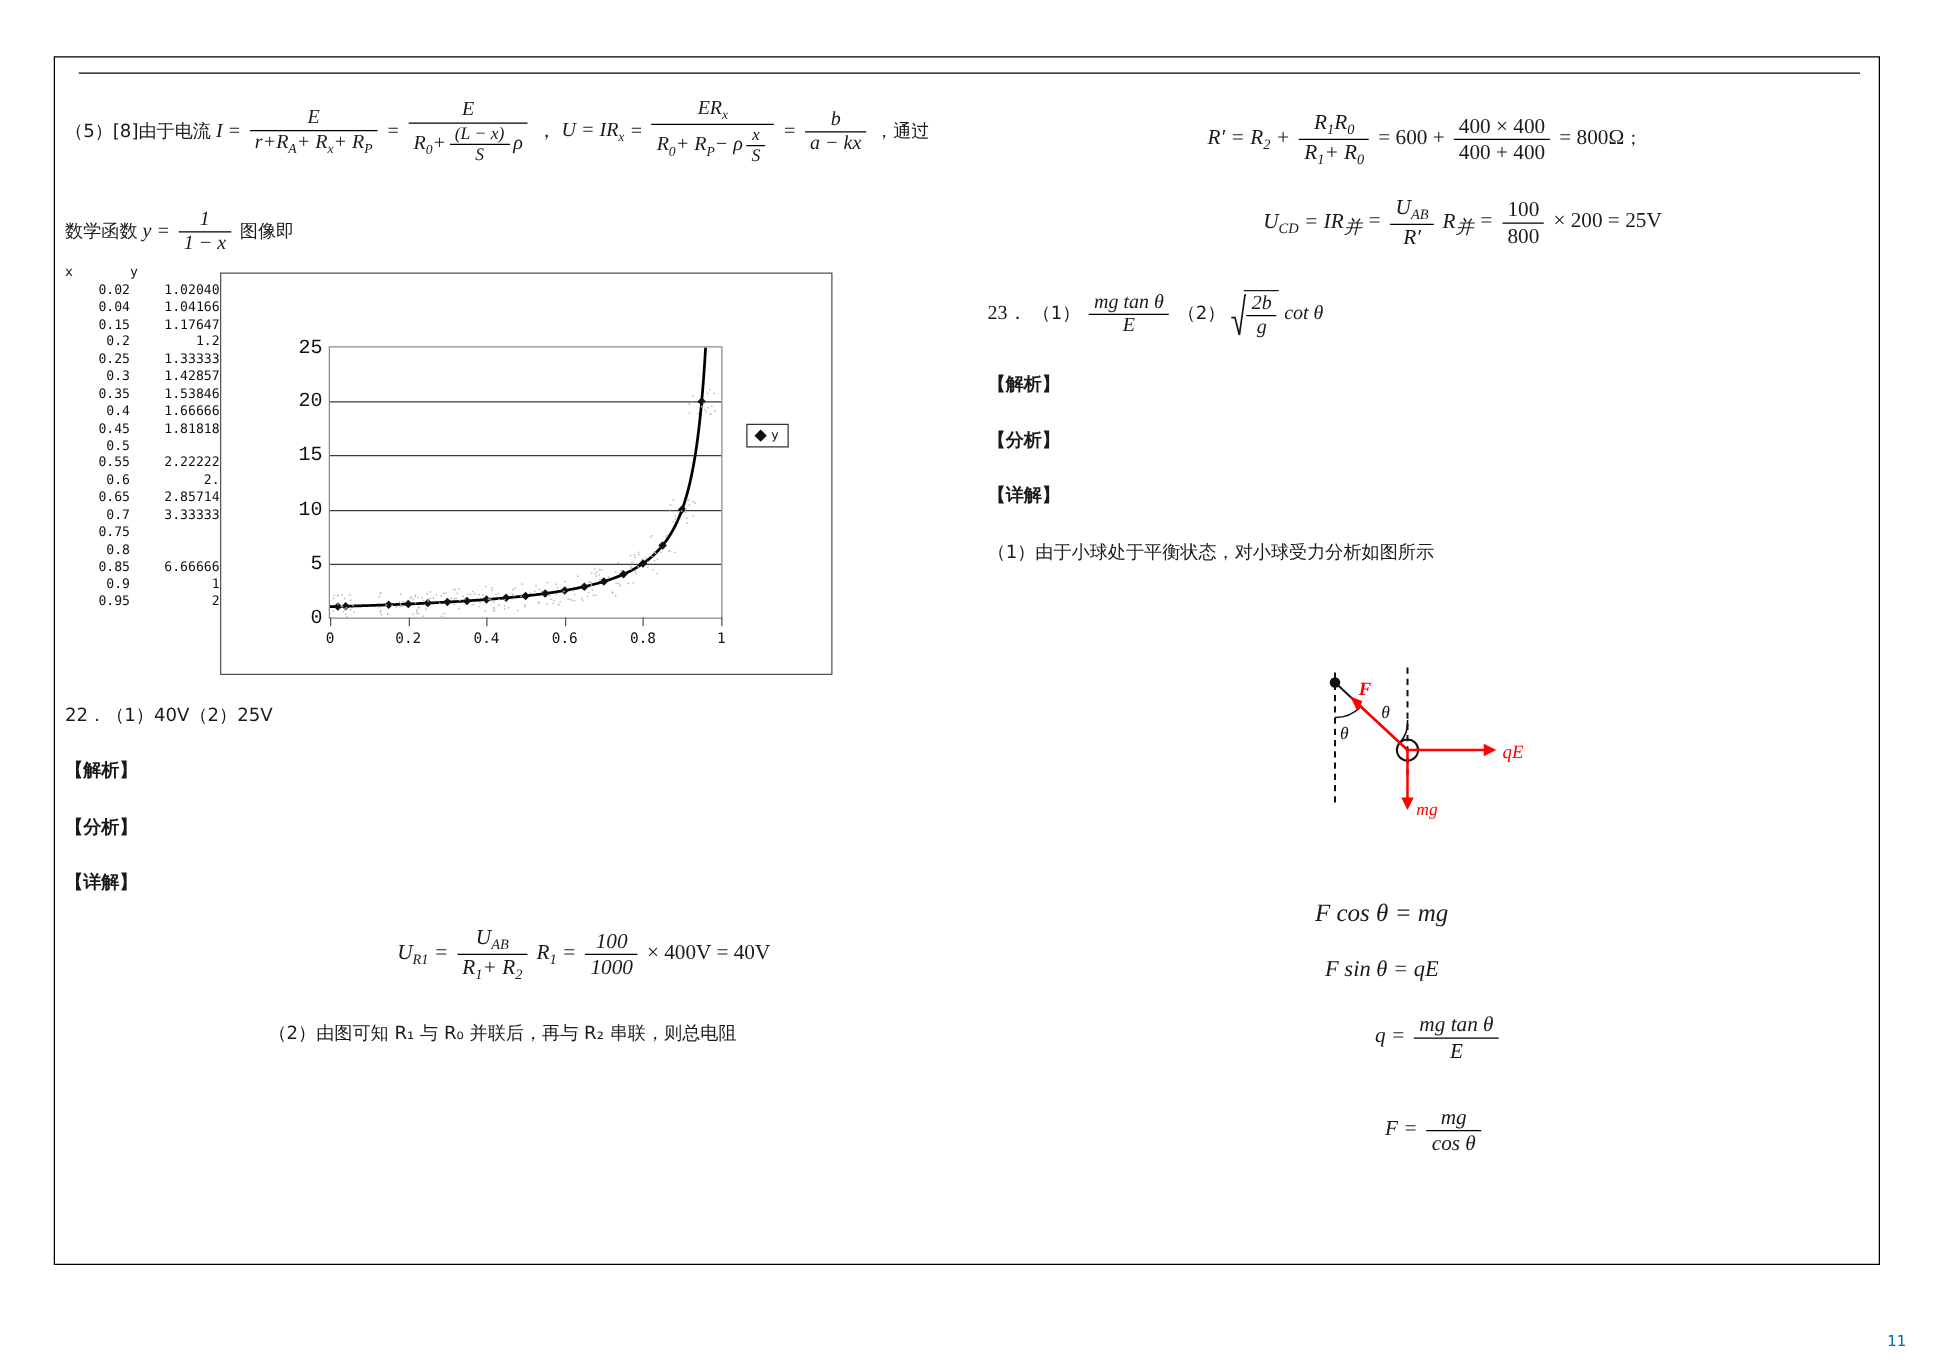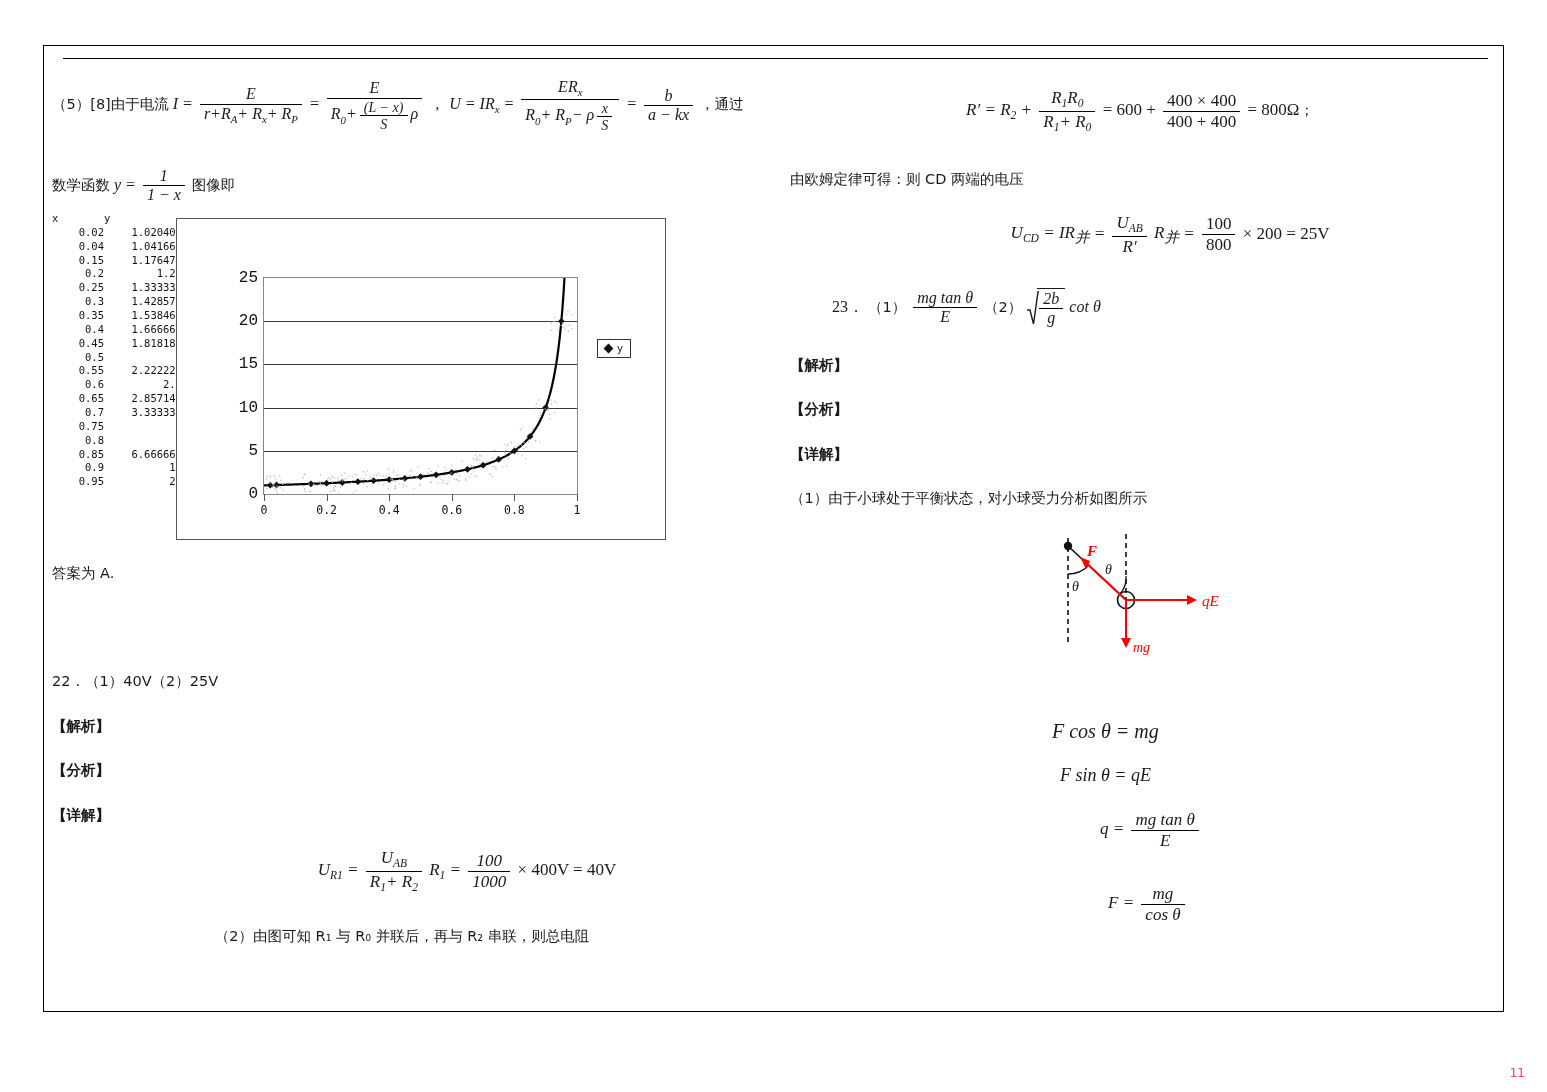--- a/index.html
+++ b/index.html
@@ -47,21 +47,21 @@
   .xlab{position:absolute;top:calc(100% + 9px);transform:translateX(-50%);
         font-family:"DejaVu Sans Mono","Liberation Mono",monospace;font-size:11.5px;color:#111;}
   #legend{position:absolute;left:420px;top:120px;border:1.2px solid #333;
         padding:3px 7px;background:#fff;font-family:"DejaVu Sans","Liberation Sans",sans-serif;
         font-size:10px;display:flex;align-items:center;gap:5px;color:#111;}
   .legend-marker{width:7px;height:7px;background:#111;transform:rotate(45deg);display:inline-block;}
   
   #force-diagram{position:absolute;left:1030px;top:528px;width:220px;height:130px;}
   
   #page-number{position:absolute;right:22px;bottom:12px;
-        font-family:"DejaVu Sans","Liberation Sans",sans-serif;font-size:12px;color:#ef4444;text-align:center;}
+        font-family:"DejaVu Sans","Liberation Sans",sans-serif;font-size:12px;color:#0369a1;text-align:center;}
 </style>
 </head>
 <body>
 
 <div class="page"></div>
 <div class="header-rule"></div>
 
 <div class="col-left">
 
   <div class="para eq" style="font-size:16px;">
@@ -501,21 +501,20 @@
       </svg>
     </div>
     <div id="legend">
       <span class="legend-marker"></span>
       <span>y</span>
     </div>
   </div>
 </div>
 
 <div class="col-left" style="top:562px;">
-  <div class="para cn" style="margin-bottom:86px;">答案为 A.</div>
   <div class="para cn">22．（1）40V（2）25V</div>
   <div class="para bracket">【解析】</div>
   <div class="para bracket">【分析】</div>
   <div class="para bracket">【详解】</div>
 
   <div class="mathline eq ctr" style="margin-left:130px;">
     <span><span>U</span><sub>R1</sub></span>
     <span>=</span>
     <span class="frac">
       <span class="num"><span>U</span><sub>AB</sub></span>
@@ -543,40 +542,39 @@
       <span class="den"><span>R</span><sub>1</sub><span>+ R</span><sub>0</sub></span>
     </span>
     <span class="up">= 600 +</span>
     <span class="frac up">
       <span class="num">400 × 400</span>
       <span class="den">400 + 400</span>
     </span>
     <span class="up">= 800Ω</span><span class="cn up">；</span>
   </div>
 
-  <div class="para cn" style="margin-top:34px;">由欧姆定律可得：则 CD 两端的电压</div>
 
   <div class="mathline eq ctr" style="margin-left:60px;">
     <span><span>U</span><sub>CD</sub></span>
     <span><span>= IR</span><sub class="cn">并</sub></span>
     <span>=</span>
     <span class="frac">
       <span class="num"><span>U</span><sub>AB</sub></span>
       <span class="den">R′</span>
     </span>
     <span><span>R</span><sub class="cn">并</sub></span>
     <span>=</span>
     <span class="frac up">
       <span class="num">100</span>
       <span class="den">800</span>
     </span>
     <span class="up">× 200 = 25V</span>
   </div>
 
-  <div class="para eq" style="font-size:16px;margin-top:32px;margin-left:42px;">
+  <div class="para eq" style="font-size:16px;margin-top:32px;">
     <span class="up">23．</span>
     <span class="cn up">（1）</span>
     <span class="frac">
       <span class="num">mg tan θ</span>
       <span class="den">E</span>
     </span>
     <span class="cn up">（2）</span>
     <span style="display:inline-block;vertical-align:middle;">
       <svg width="13" height="36" viewBox="0 0 13 36" style="vertical-align:middle;">
         <path d="M1,20 L4,20 L7.5,34 L12,2 L13,2" fill="none" stroke="#1a1a1a" stroke-width="1.4"></path>

